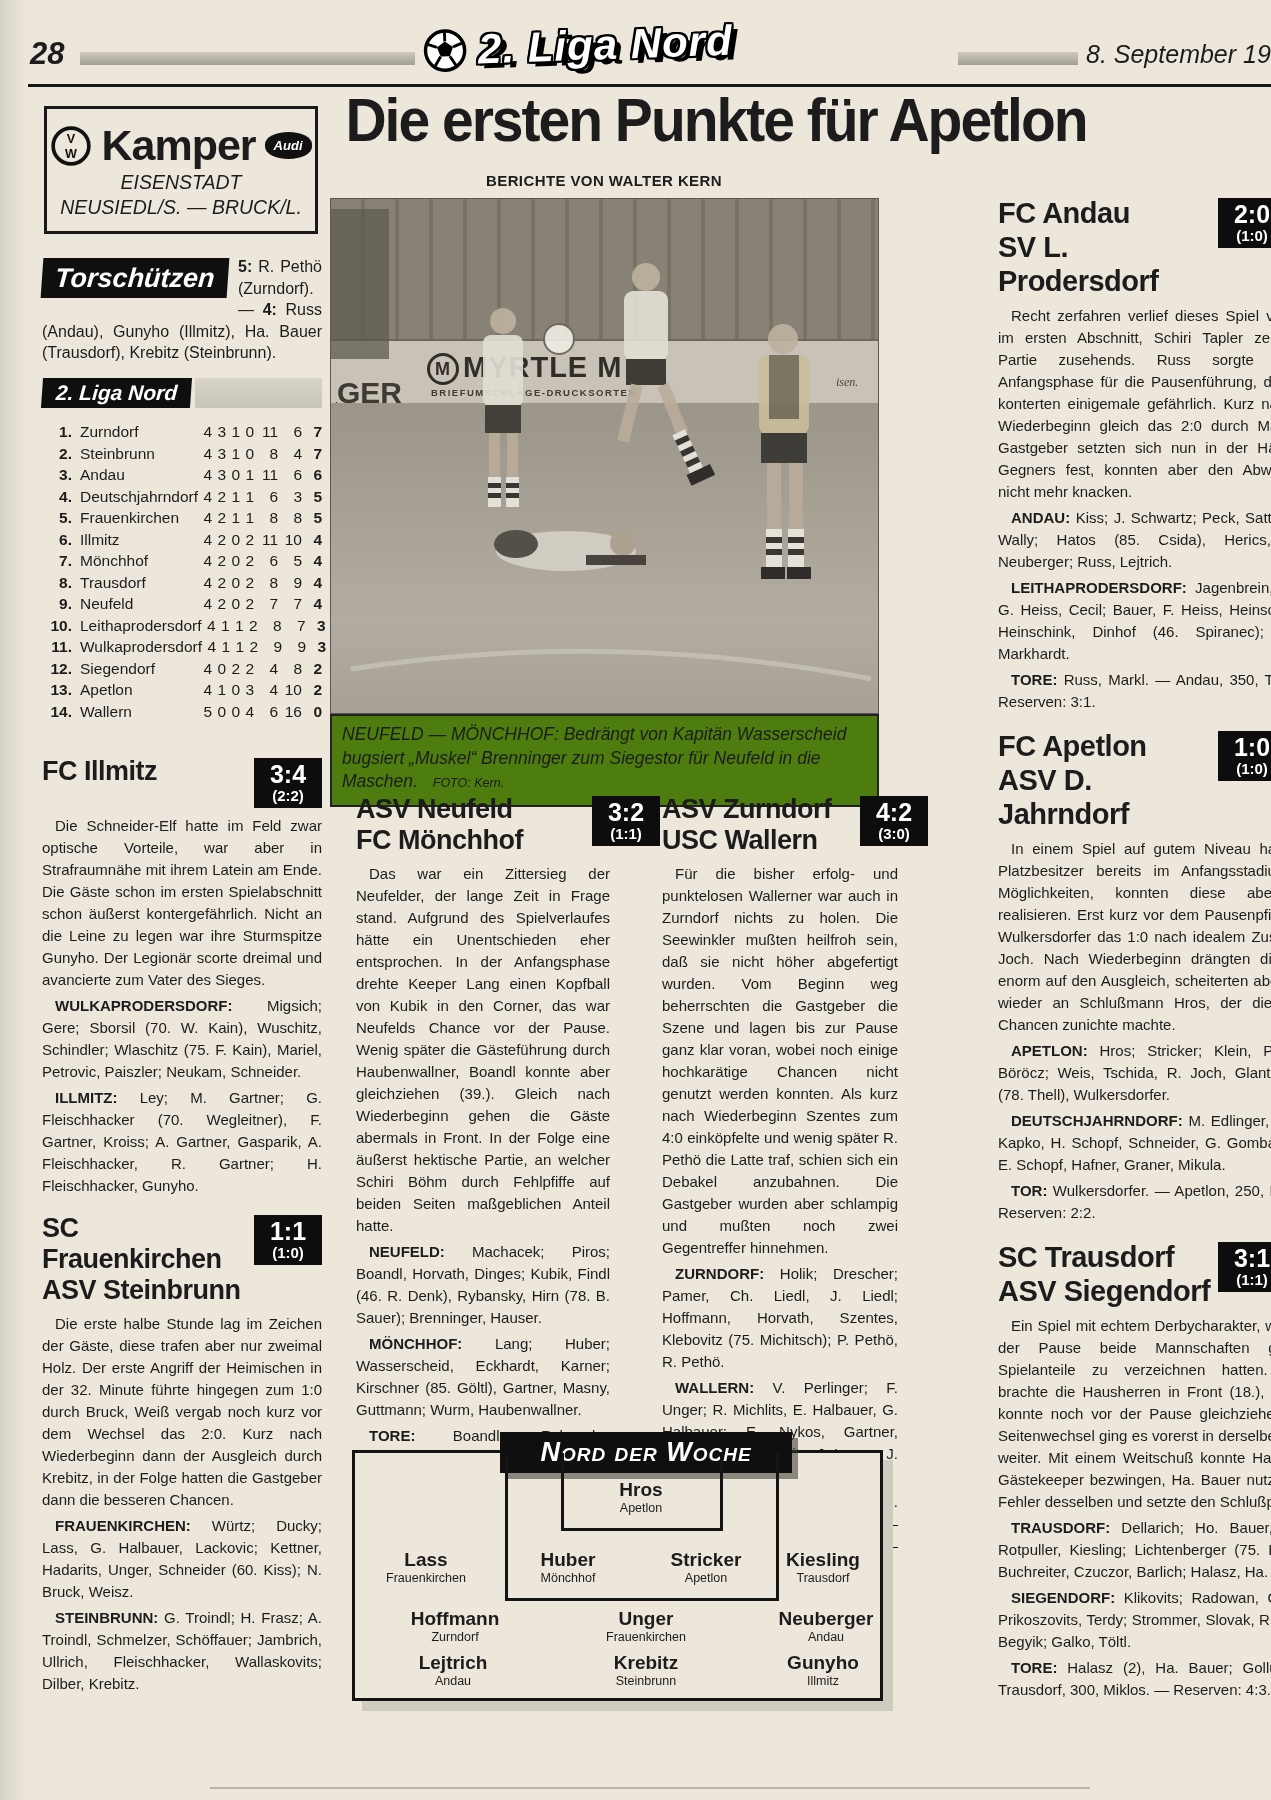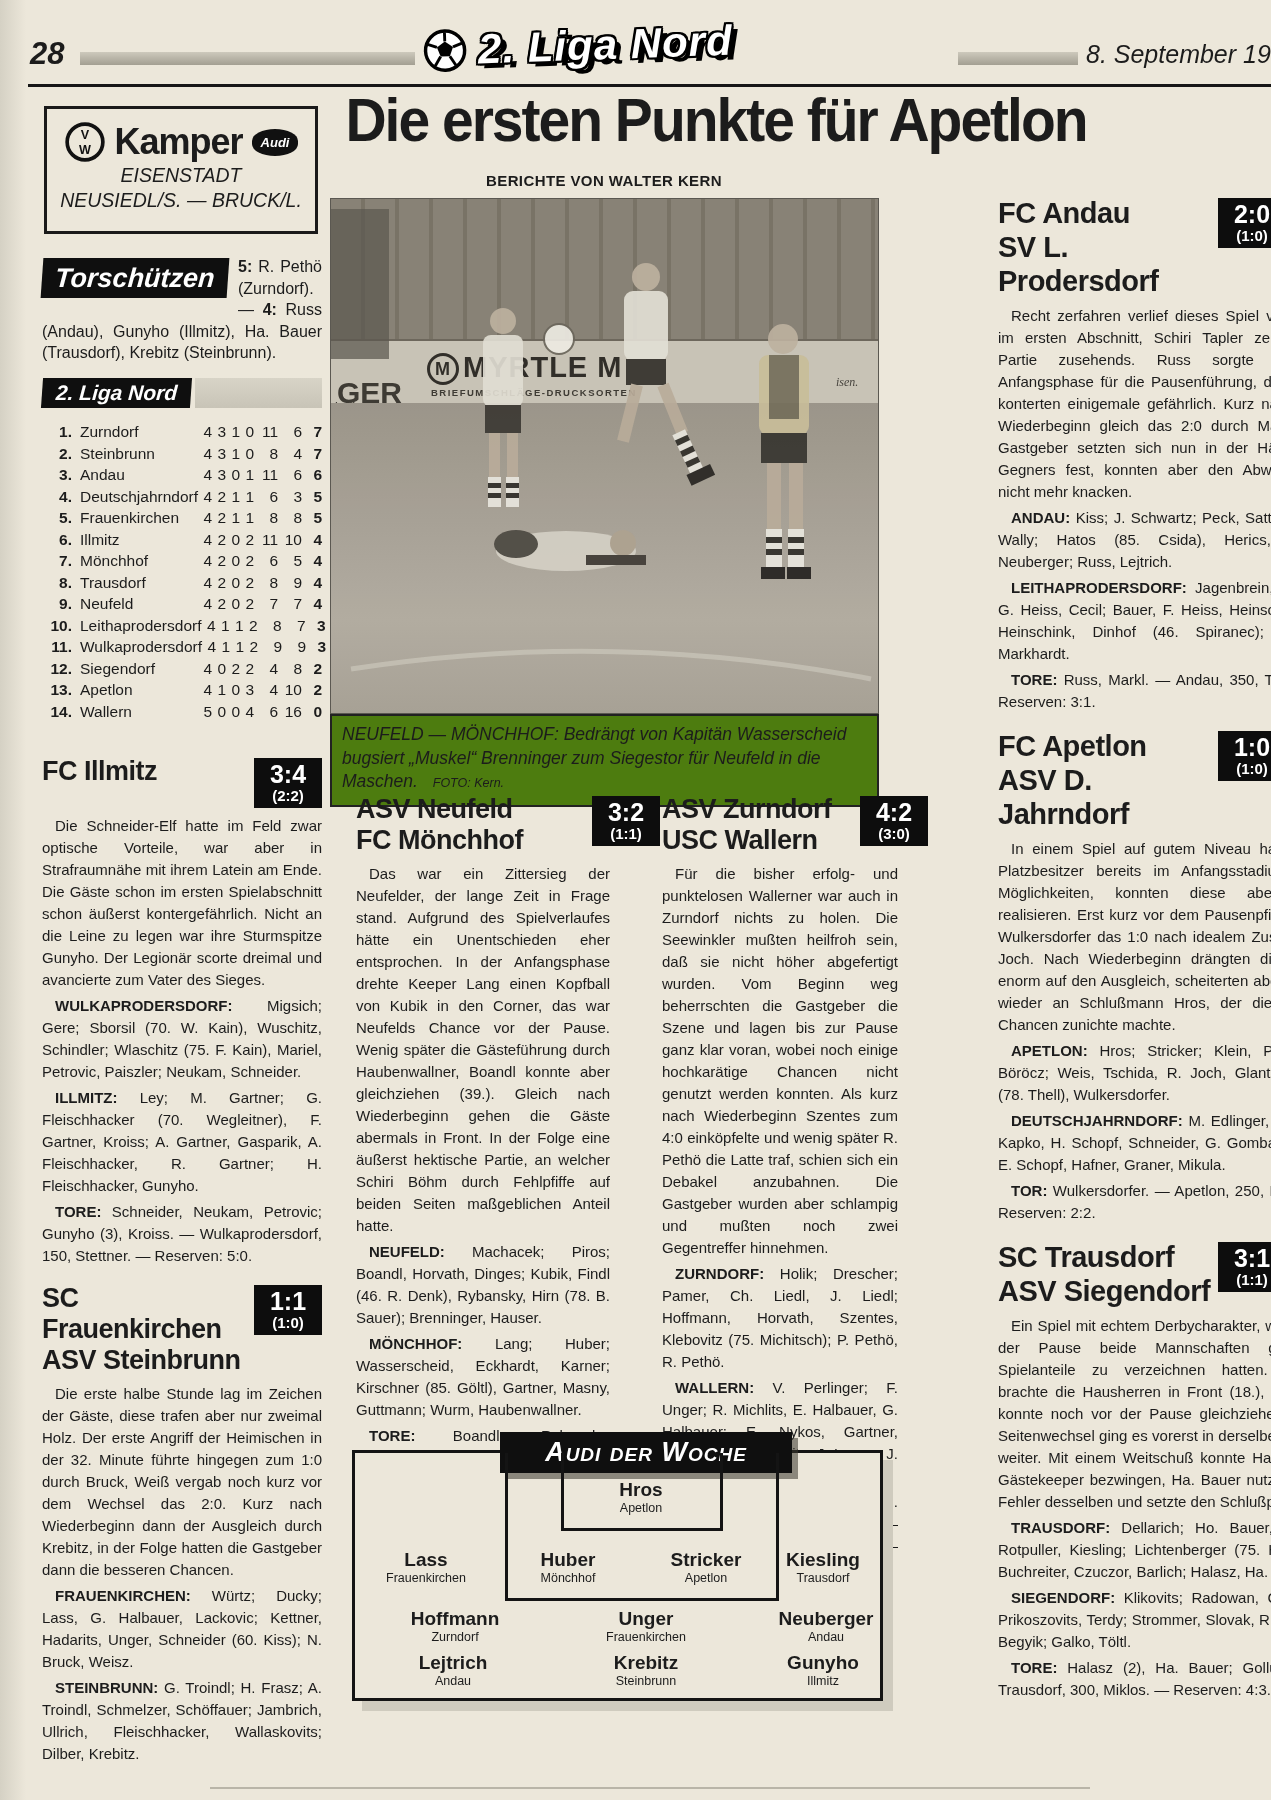--- a/index.html
+++ b/index.html
@@ -17,21 +17,21 @@
   .hdr-logo-text{font-style:italic;font-weight:800;font-size:42px;letter-spacing:1px;color:#fff;
         text-shadow:-2px 0 #000,2px 0 #000,0 -2px #000,0 2px #000,-2px -2px #000,2px 2px #000,
                     2px -2px #000,-2px 2px #000,6px 5px 0 #000;}
   .hdr-date{position:absolute;left:1086px;top:40px;font-style:italic;font-size:25px;width:220px;white-space:nowrap;}
   .hdr-rule{position:absolute;left:28px;top:84px;width:1243px;height:3px;background:#161616;}
 
   
   .ad-box{position:absolute;left:44px;top:106px;width:268px;height:122px;border:3px solid #1a1a1a;
           background:#ece7da;text-align:center;z-index:1;}
   .ad-brandrow{display:flex;align-items:center;justify-content:center;gap:9px;margin-top:12px;}
-  .ad-name{font-size:36px;font-weight:800;letter-spacing:-1px;}
+  .ad-name{font-size:43px;font-weight:800;letter-spacing:-1px;}
   .ad-audi{display:inline-block;background:#111;color:#fff;font-style:italic;font-weight:bold;
            font-size:13px;border-radius:50%/45%;padding:7px 9px;line-height:1;}
   .ad-line{font-style:italic;font-size:19.5px;line-height:25px;}
 
   
   .scorers{position:absolute;left:42px;top:256px;width:280px;z-index:1;}
   .sc-banner{float:left;width:186px;height:40px;background:#0f0f0f;color:#fff;text-align:center;
              font-style:italic;font-weight:bold;font-size:27px;line-height:40px;margin:2px 10px 2px 0;
              transform:skewX(-4deg);}
   .sc-text{font-size:16px;line-height:21.5px;text-align:justify;}
@@ -407,21 +407,20 @@
             <div class="art-team">FC Illmitz</div>
           </div>
           <div class="badge">
             <div class="b-score">3:4</div>
             <div class="b-half">(2:2)</div>
           </div>
         </div>
         <p class="art-p art-intro">Die Schneider-Elf hatte im Feld zwar optische Vorteile, war aber in Strafraumnähe mit ihrem Latein am Ende. Die Gäste schon im ersten Spielabschnitt schon äußerst kontergefährlich. Nicht an die Leine zu legen war ihre Sturmspitze Gunyho. Der Legionär scorte dreimal und avancierte zum Vater des Sieges.</p>
         <p class="art-p"><span class="tl-label">WULKAPRODERSDORF: </span>Migsich; Gere; Sborsil (70. W. Kain), Wuschitz, Schindler; Wlaschitz (75. F. Kain), Mariel, Petrovic, Paiszler; Neukam, Schneider.</p>
         <p class="art-p"><span class="tl-label">ILLMITZ: </span>Ley; M. Gartner; G. Fleischhacker (70. Wegleitner), F. Gartner, Kroiss; A. Gartner, Gasparik, A. Fleischhacker, R. Gartner; H. Fleischhacker, Gunyho.</p>
-        <p class="art-p"><span class="tl-label">TORE: </span>Schneider, Neukam, Petrovic; Gunyho (3), Kroiss. — Wulkaprodersdorf, 150, Stettner. — Reserven: 5:0.</p>
       </article>
       <article class="article">
         <div class="art-head">
           <div class="art-titles">
             <div class="art-team">SC Frauenkirchen</div>
             <div class="art-team">ASV Steinbrunn</div>
           </div>
           <div class="badge">
             <div class="b-score">1:1</div>
             <div class="b-half">(1:0)</div>
@@ -513,21 +512,21 @@
           </div>
         </div>
         <p class="art-p art-intro">Ein Spiel mit echtem Derbycharakter, wobei vor der Pause beide Mannschaften gleichviel Spielanteile zu verzeichnen hatten. Halasz brachte die Hausherren in Front (18.), Gollubits konnte noch vor der Pause gleichziehen. Nach Seitenwechsel ging es vorerst in derselben Tonart weiter. Mit einem Weitschuß konnte Halasz den Gästekeeper bezwingen, Ha. Bauer nutzte einen Fehler desselben und setzte den Schlußpunkt.</p>
         <p class="art-p"><span class="tl-label">TRAUSDORF: </span>Dellarich; Ho. Bauer, Eisner, Rotpuller, Kiesling; Lichtenberger (75. Horvath), Buchreiter, Czuczor, Barlich; Halasz, Ha. Bauer.</p>
         <p class="art-p"><span class="tl-label">SIEGENDORF: </span>Klikovits; Radowan, Gollubits, Prikoszovits, Terdy; Strommer, Slovak, Ringeisen, Begyik; Galko, Töltl.</p>
         <p class="art-p"><span class="tl-label">TORE: </span>Halasz (2), Ha. Bauer; Gollubits. — Trausdorf, 300, Miklos. — Reserven: 4:3.</p>
       </article>
     </div>
 
   <div class="totw">
-    <div class="totw-banner">Audi der Woche</div>
+    <div class="totw-banner">Nord der Woche</div>
     <div class="totw-penalty"></div>
     <div class="totw-goal"></div>
 
     <div class="slot s-gk">
       <div class="p-name">Hros</div>
       <div class="p-club">Apetlon</div>
     </div>
     <div class="slot s-d1">
       <div class="p-name">Lass</div>
       <div class="p-club">Frauenkirchen</div>

